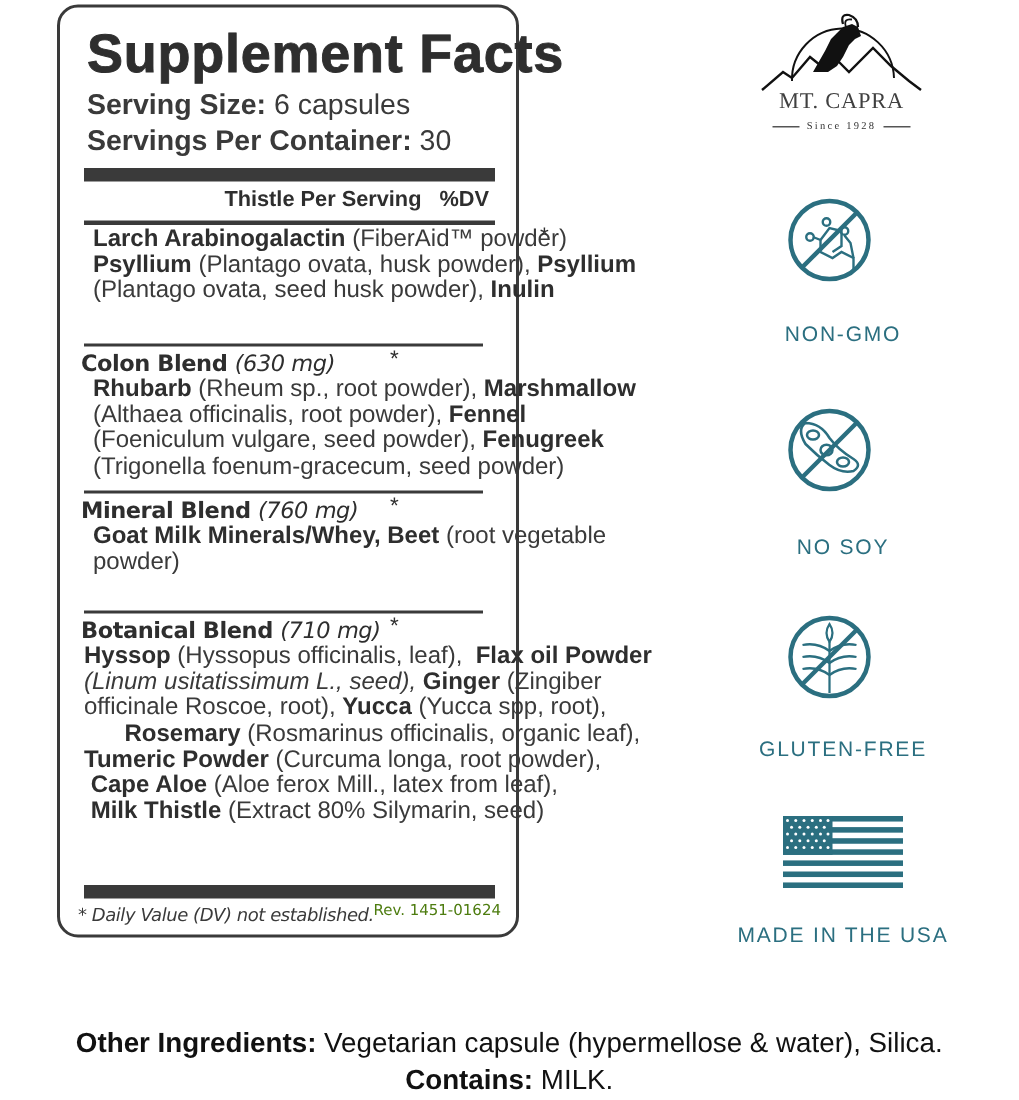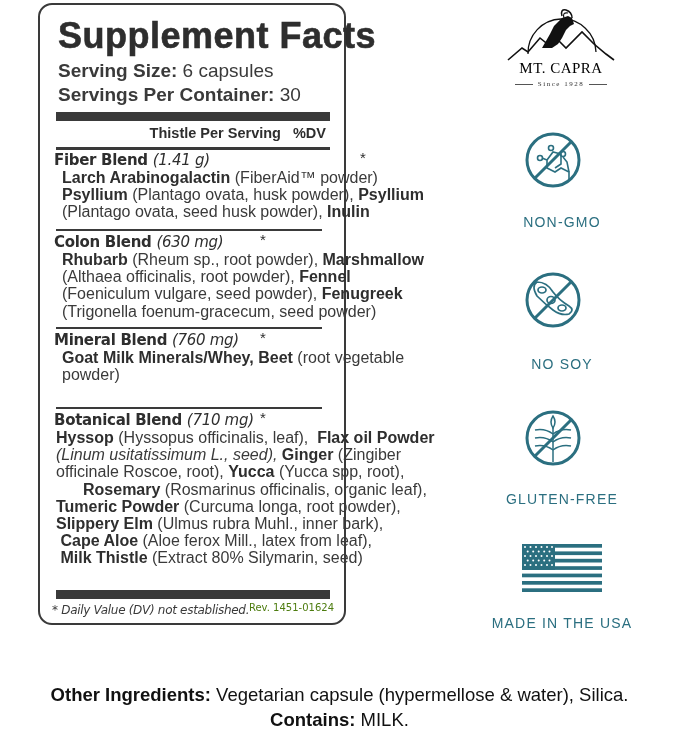--- a/index.html
+++ b/index.html
@@ -32,21 +32,21 @@
   .ingr { margin-left: 8px; font-size: 16px; line-height: 17.2px; color: #3a3a3a; }
   .ingr b { color: #2e2e2e; }
   .ingr .it { font-style: italic; margin-top: 44px; }
 
   .bar2 { top: 585px; }
   .dv-note { position: absolute; left: 12px; top: 598px; font-family: "DejaVu Sans", sans-serif; font-size: 12px; font-style: italic; color: #3a3a3a; letter-spacing: -0.3px; white-space: nowrap; }
   .rev { position: absolute; right: 10px; top: 597px; font-family: "DejaVu Sans", sans-serif; font-size: 10px; color: #4d7c0f; white-space: nowrap; }
 
   
   .logo { position: absolute; left: 506px; top: 4px; width: 110px; height: 90px; }
-  .brand { position: absolute; left: 500px; top: 60px; width: 122px; text-align: center; font-family: "Liberation Serif", serif; font-size: 15px; color: #000000; letter-spacing: 0.5px; }
+  .brand { position: absolute; left: 500px; top: 60px; width: 122px; text-align: center; font-family: "Liberation Serif", serif; font-size: 15px; color: #404040; letter-spacing: 0.5px; }
   .since { position: absolute; left: 500px; top: 80px; width: 122px; text-align: center; font-family: "Liberation Serif", serif; font-size: 7px; color: #333; letter-spacing: 1.5px; }
   .since::before, .since::after { content: ""; display: inline-block; width: 18px; height: 1px; background: #555; vertical-align: middle; margin: 0 5px; }
 
   .badge-icon { position: absolute; width: 60px; height: 60px; }
   .badge-label { position: absolute; width: 160px; text-align: center; font-size: 14px; color: #2b6f80; letter-spacing: 1.2px; white-space: nowrap; }
 
   .other { position: absolute; left: 0; width: 679px; top: 684px; text-align: center; font-size: 18.5px; color: #111; white-space: nowrap; }
   .other b { font-weight: bold; }
   .contains { position: absolute; left: 0; width: 679px; top: 709px; text-align: center; font-size: 18.5px; color: #111; white-space: nowrap; }
 </style>
@@ -55,21 +55,20 @@
 
 <div class="label">
   <div class="title">Supplement  Facts</div>
   <div class="serv serv1"><b>Serving Size:</b> <span>6 capsules</span></div>
   <div class="serv serv2"><b>Servings Per Container:</b> <span>30</span></div>
   <div class="bar-thick bar1"></div>
   <div class="amt-hdr"><span style="margin-left:0">Thistle Per Serving</span><span>%DV</span></div>
   <div class="bar-med"></div>
 
   <div class="blend" style="top:146px">
-    <div class="blend-title"><span>Fiber Blend</span> <i>(1.41 g)</i></div>
     <span class="blend-star" style="left:306px; top:-2px">*</span>
     <div class="ingr">
         <div style="white-space: pre;"><b>Larch Arabinogalactin</b><span> (FiberAid™ powder)</span></div>
         <div style="white-space: pre;"><b>Psyllium</b><span> (Plantago ovata, husk powder), </span><b>Psyllium</b></div>
         <div style="white-space: pre;"><span>(Plantago ovata, seed husk powder), </span><b>Inulin</b></div>
       </div>
   </div>
   <div class="rule" style="top:224px"></div>
 
   <div class="blend" style="top:228px">
@@ -96,21 +95,20 @@
 
   <div class="blend" style="top:406px">
     <div class="blend-title"><span>Botanical Blend</span> <i>(710 mg)</i></div>
     <span class="blend-star" style="left:206px; top:-2px">*</span>
     <div class="ingr" style="margin-left:2px">
         <div style="white-space: pre;"><b>Hyssop</b><span> (Hyssopus officinalis, leaf),  </span><b>Flax oil Powder</b></div>
         <div style="white-space: pre;"><span class="it">(Linum usitatissimum L., seed), </span><b>Ginger</b><span> (Zingiber</span></div>
         <div style="white-space: pre;"><span>officinale Roscoe, root), </span><b>Yucca</b><span> (Yucca spp, root),</span></div>
         <div style="white-space: pre; padding-left: 27px;"><b>Rosemary</b><span> (Rosmarinus officinalis, organic leaf),</span></div>
         <div style="white-space: pre;"><b>Tumeric Powder</b><span> (Curcuma longa, root powder),</span></div>
-        <div style="white-space: pre;"><b>Slippery Elm</b><span> (Ulmus rubra Muhl., inner bark),</span></div>
         <div style="white-space: pre;"><b> Cape Aloe</b><span> (Aloe ferox Mill., latex from leaf),</span></div>
         <div style="white-space: pre;"><b> Milk Thistle</b><span> (Extract 80% Silymarin, seed)</span></div>
       </div>
   </div>
 
   <div class="bar-thick bar2"></div>
   <div class="dv-note">* Daily Value (DV) not established.</div>
   <div class="rev">Rev. 1451-01624</div>
 </div>
 

